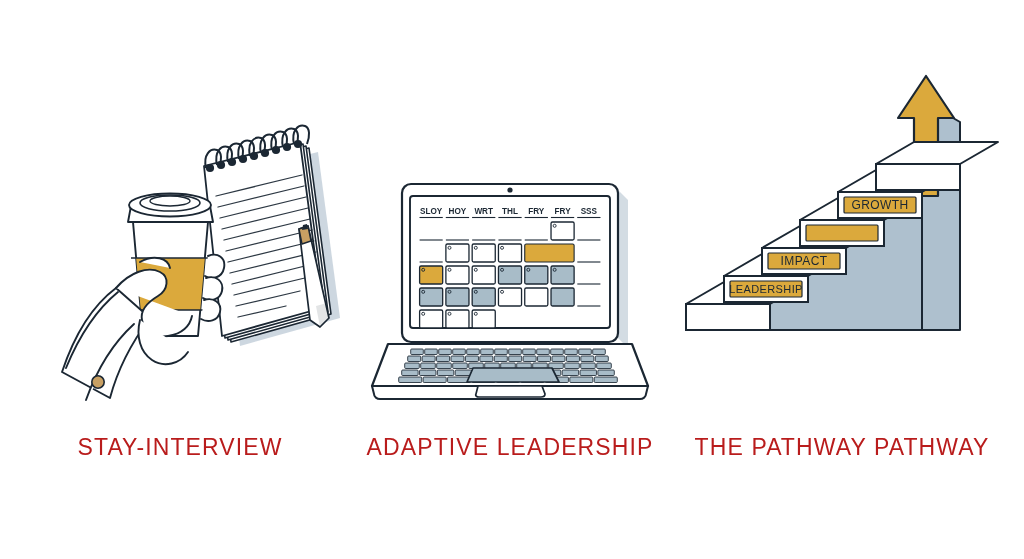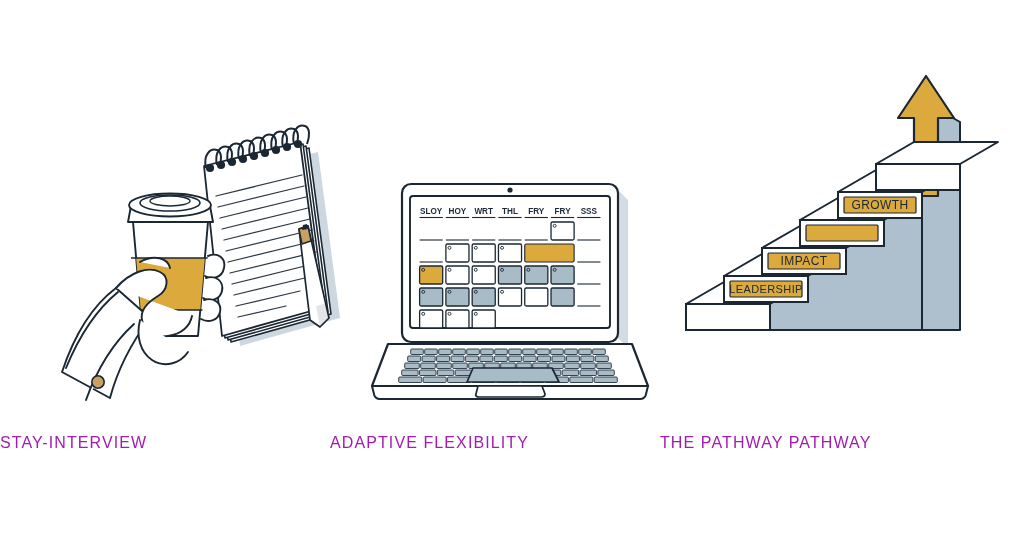--- a/index.html
+++ b/index.html
@@ -1,22 +1,22 @@
 <!DOCTYPE html>
 <html><head>
 <meta charset="utf-8">
 <style>
   html,body{margin:0;padding:0;background:#ffffff;}
   body{width:1024px;height:559px;overflow:hidden;
        font-family:"Liberation Sans","DejaVu Sans",sans-serif;}
   .stage{position:relative;width:1024px;height:559px;background:#fff;}
   .panel{position:absolute;top:0;height:559px;}
   .art{position:absolute;left:0;top:0;}
-  .caption{position:absolute;width:100%;text-align:left;
-           font-size:16px;letter-spacing:1.1px;color:#a21caf;
+  .caption{position:absolute;width:100%;text-align:center;
+           font-size:23px;letter-spacing:1.1px;color:#b91c1c;
            font-weight:400;white-space:nowrap;}
   #panel-stay{left:0;width:360px;}
   #panel-adapt{left:330px;width:360px;text-decoration:underline;}
   #panel-career{left:660px;width:364px;}
   .cap-row{position:absolute;left:0;top:434px;width:100%;}
 </style>
 </head>
 <body>
 
 <div class="stage">
@@ -281,21 +281,21 @@
           <rect x="239.81111111111107" y="377" width="23.044444444444444" height="5.5" rx="1" fill="#A8BCC8" stroke="#1b2733" stroke-width="0.85"></rect>
           <rect x="264.25555555555553" y="377" width="23.044444444444444" height="5.5" rx="1" fill="#A8BCC8" stroke="#1b2733" stroke-width="0.85"></rect>
         </g>
 
       <g>
         <path d="M143 368 L222 368 L229 382 L137 382 Z" fill="#A8BCC8" stroke="#1b2733" stroke-width="1.7" stroke-linejoin="round"></path>
       </g>
     </svg>
 
     <div class="cap-row">
-      <div class="caption">ADAPTIVE FLEXIBILITY</div>
+      <div class="caption">ADAPTIVE LEADERSHIP</div>
     </div>
   </div>
 
   <div class="panel" id="panel-career">
     <svg class="art" width="364" height="430" viewBox="0 0 364 430">
 
       <path d="M262 100 L300 122 L300 330 L262 330 Z" fill="#AEC0CE" stroke="#1b2733" stroke-width="2" stroke-linejoin="round"></path>
 
       <g>
         <path d="M254 196 L254 118 L238 118 L266 76 L294 118 L278 118 L278 196 Z" fill="#DBA93C" stroke="#1b2733" stroke-width="2.2" stroke-linejoin="round"></path>

